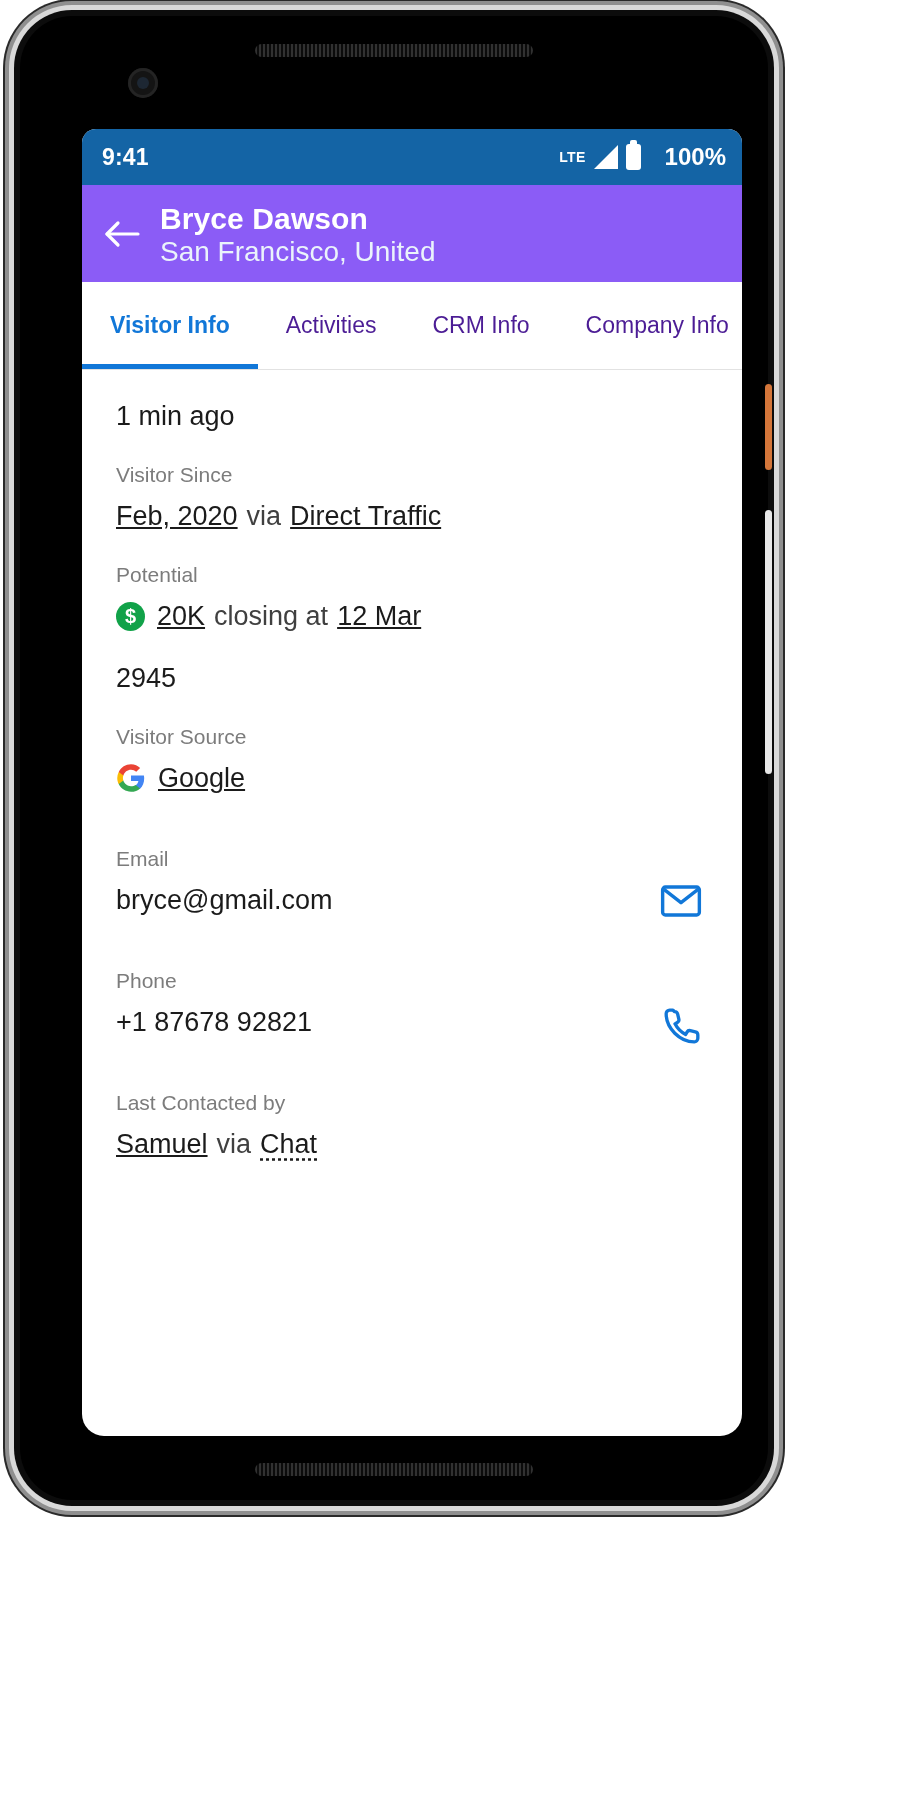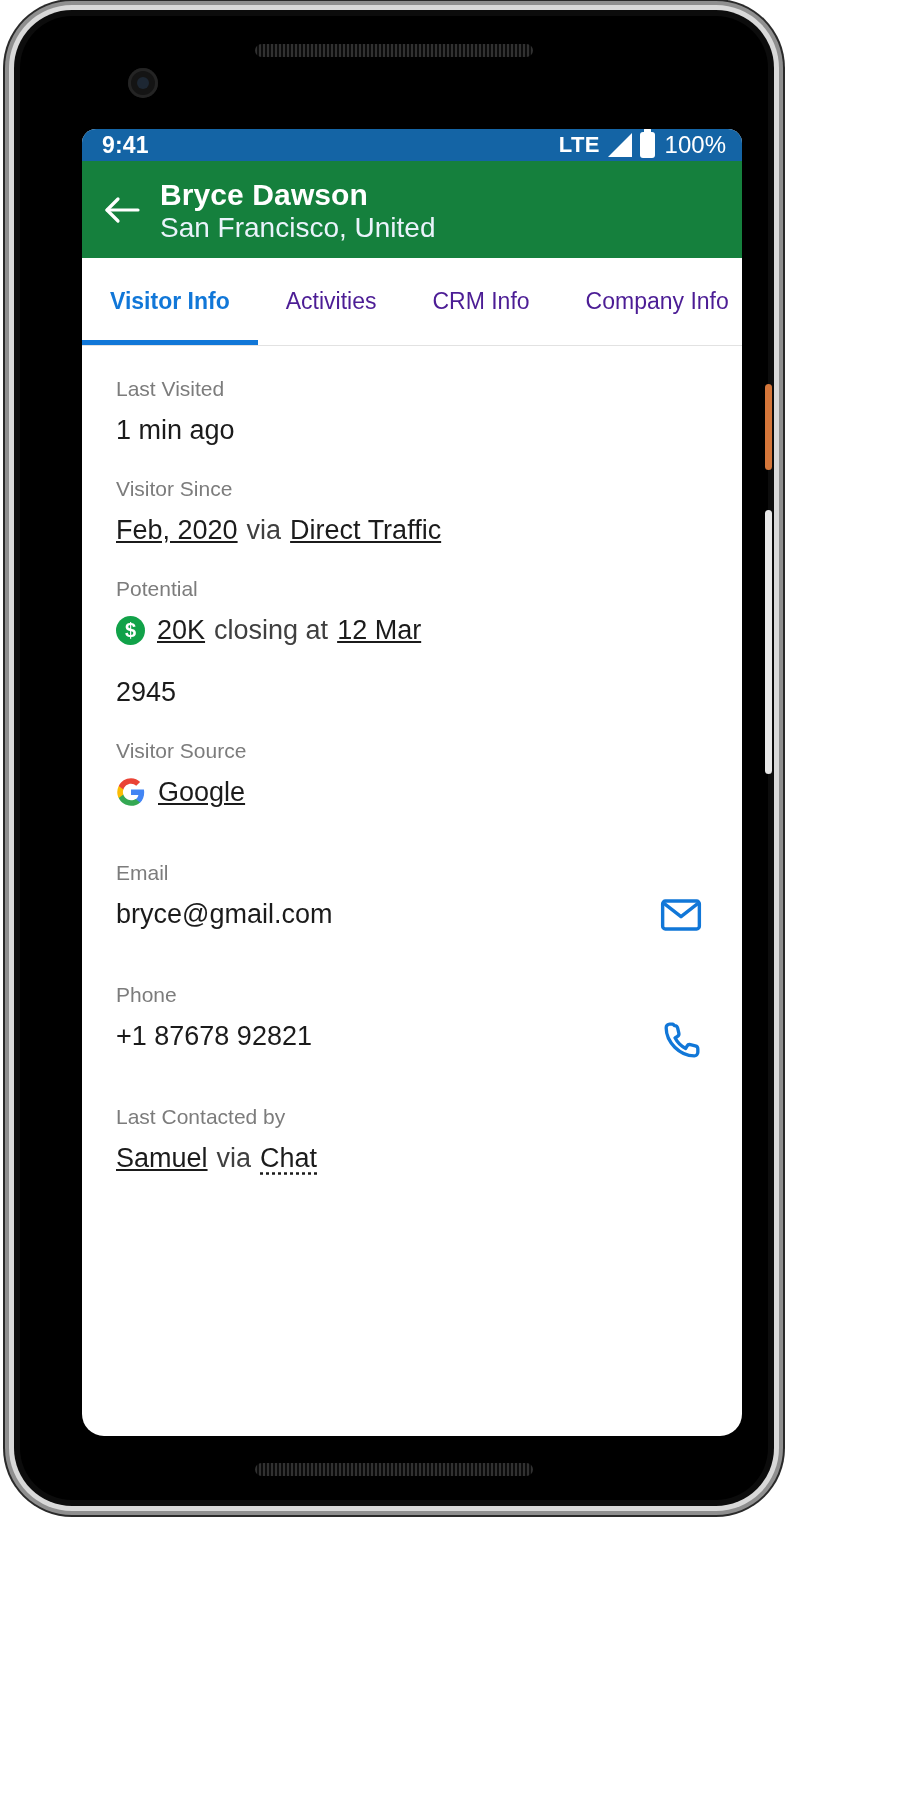--- a/index.html
+++ b/index.html
@@ -75,53 +75,53 @@
     position: absolute;
     left: 62px; top: 113px;
     width: 660px; height: 1307px;
     background: #ffffff;
     border-radius: 14px 14px 22px 22px;
     overflow: hidden;
   }
 
   
   #status-bar {
-    height: 32px;
+    height: 56px;
     background: #1464a5;
     display: flex;
     align-items: center;
     justify-content: space-between;
     padding: 0 16px 0 20px;
     color: #ffffff;
   }
   #status-time { font-size: 23px; font-weight: bold; letter-spacing: .2px; }
   #status-icons { display: flex; align-items: center; gap: 8px; }
-  #lte-label { font-size: 22px; font-weight: bold; letter-spacing:.3px;}
+  #lte-label { font-size: 14px; font-weight: bold; letter-spacing:.3px;}
   .sig-tri {
     width: 0; height: 0;
     border-left: 24px solid transparent;
     border-bottom: 24px solid #ffffff;
     margin-bottom: 1px;
   }
   .batt {
     width: 15px; height: 26px;
     border-radius: 3px;
     background: #ffffff;
     position: relative;
   }
   .batt::before{
     content:""; position:absolute; top:-4px; left:4px;
     width:7px; height:4px; border-radius:2px 2px 0 0; background:#fff;
   }
-  #batt-pct { font-size: 24px; font-weight: normal; margin-left: 2px; }
+  #batt-pct { font-size: 24px; font-weight: bold; margin-left: 16px; }
 
   
   #app-bar {
     height: 97px;
-    background: #15803d;
+    background: #8b5cf6;
     display: flex;
     align-items: center;
     padding: 0 18px;
   }
   #back-arrow {
     width: 46px; height: 46px;
     flex: 0 0 46px;
     display: flex; align-items: center; justify-content: center;
     margin-right: 14px;
   }
@@ -273,21 +273,20 @@
           <span>CRM Info</span>
         </div>
         <div class="tab">
           <span>Company Info</span>
         </div>
       </div>
 
       <div id="content">
 
         <div class="field">
-          <div class="field-label">Last Visited</div>
           <div class="field-value">1 min ago</div>
         </div>
 
         <div class="field">
           <div class="field-label">Visitor Since</div>
           <div class="field-value">
             <span class="val-strong">Feb, 2020</span>
             <span class="sp"></span>
             <span class="muted">via</span>
             <span class="sp"></span>

